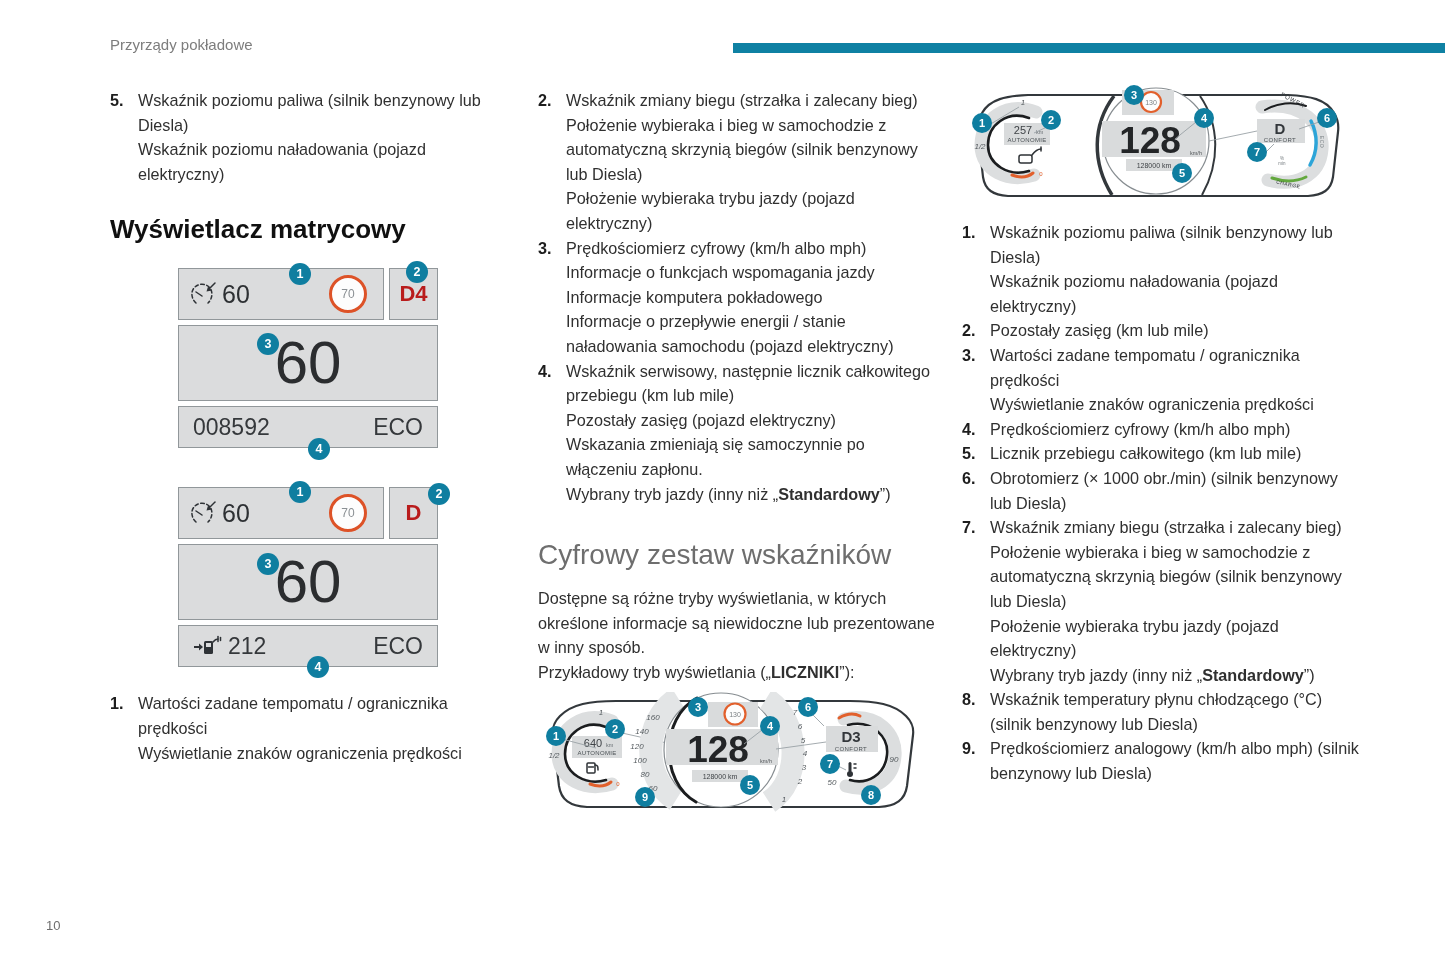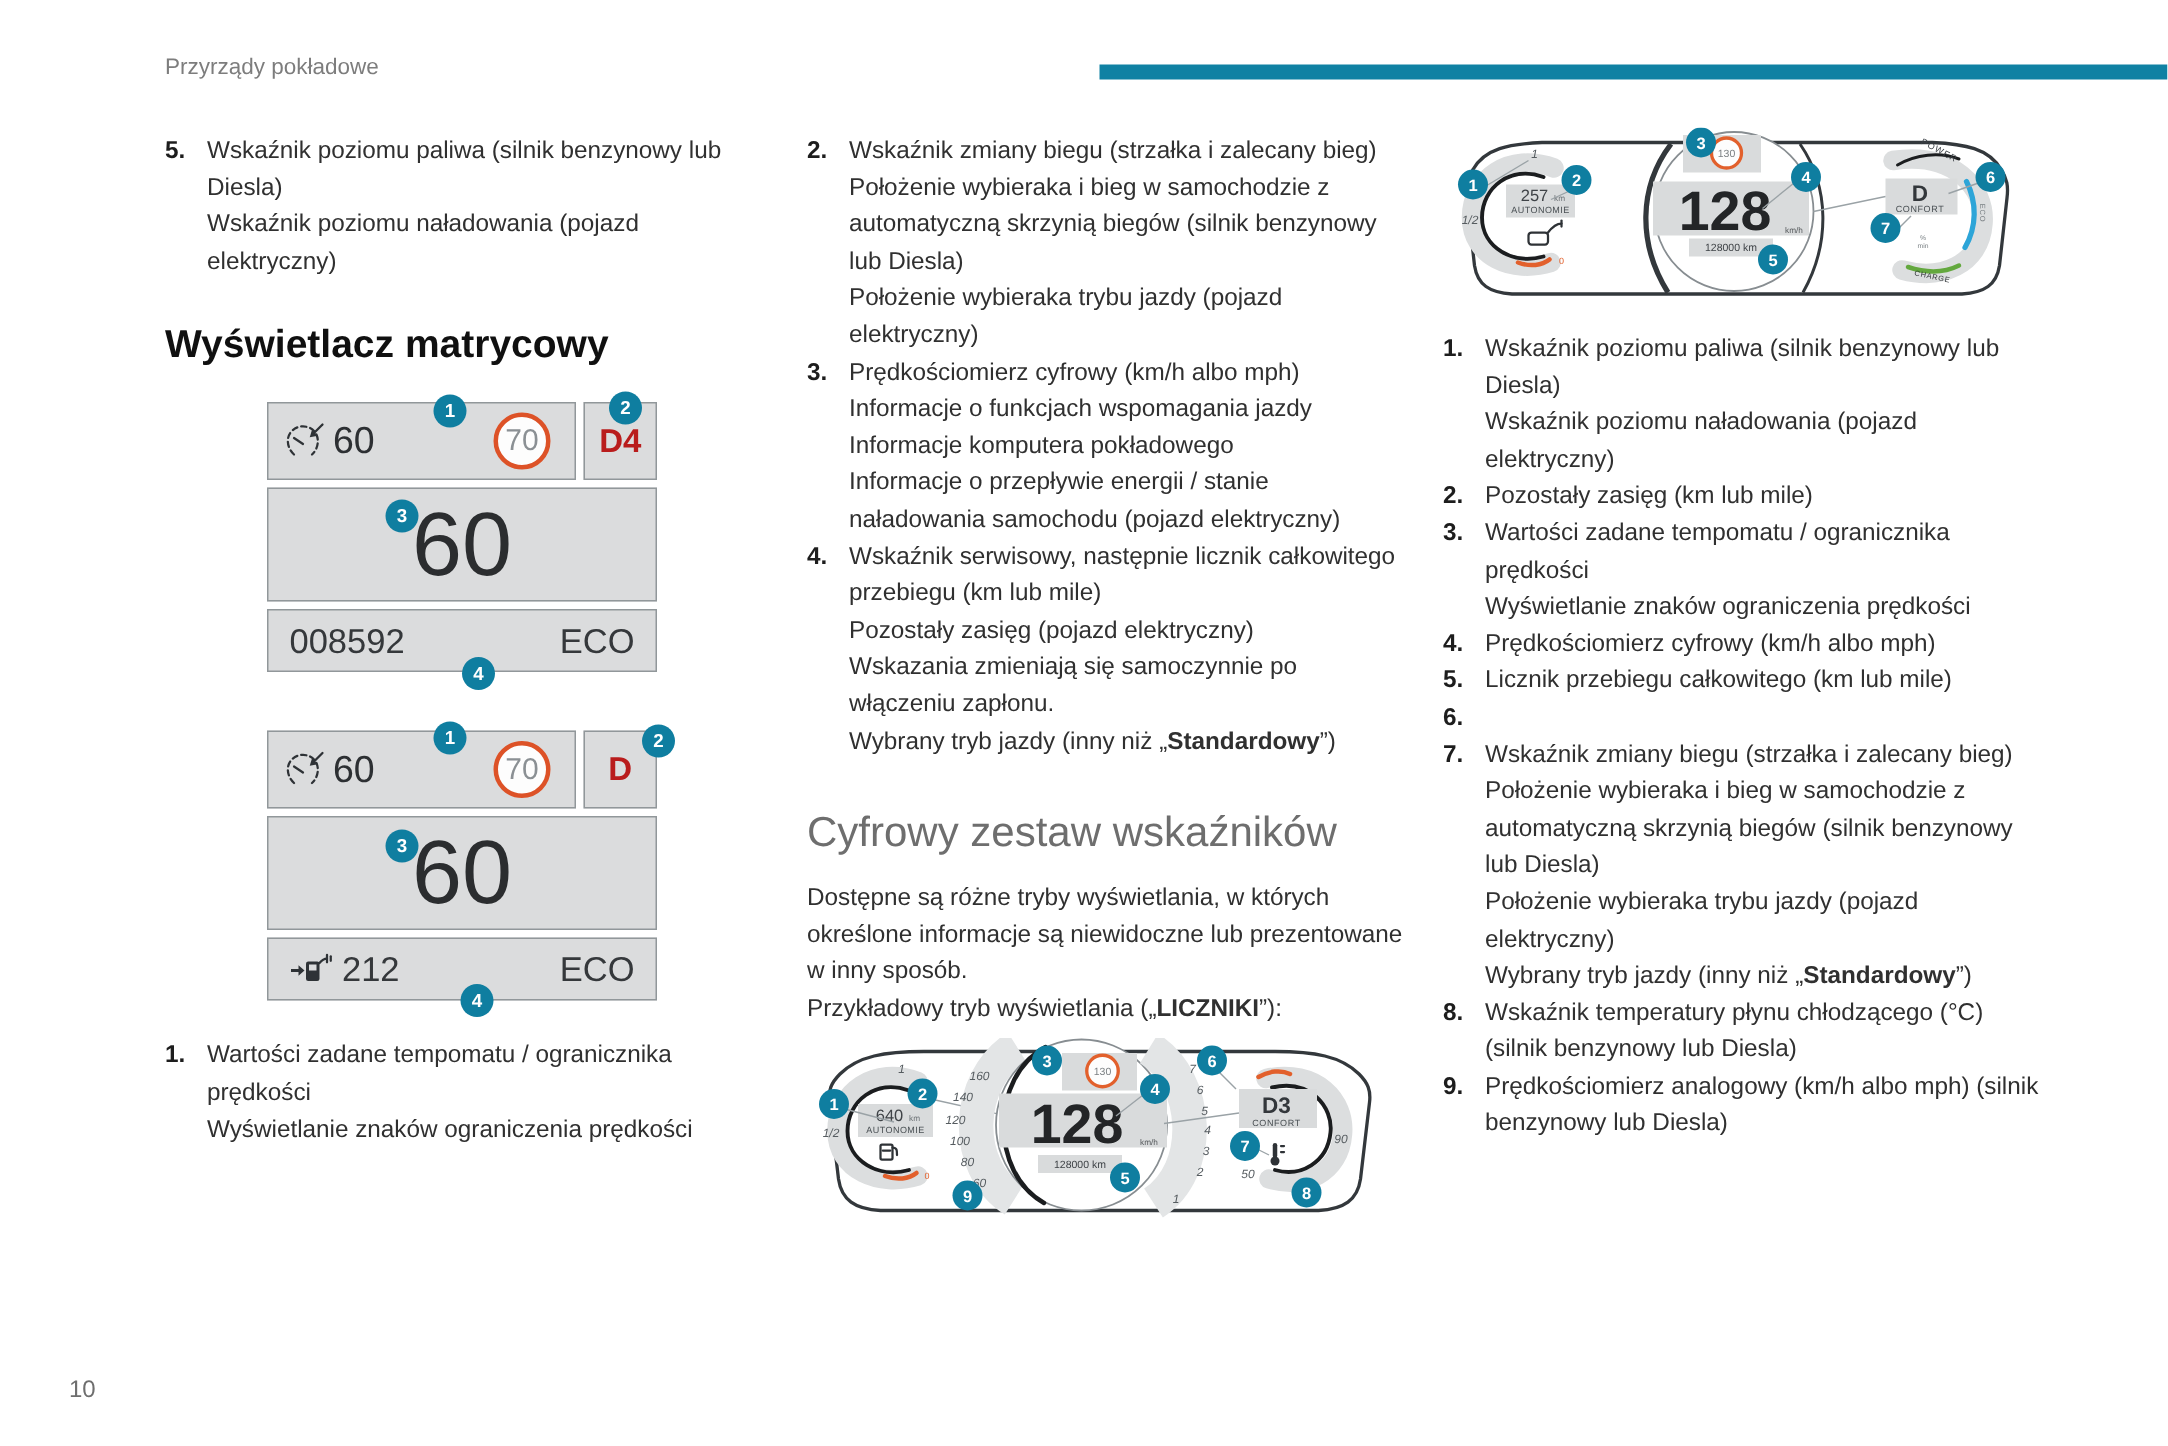--- a/index.html
+++ b/index.html
@@ -1,20 +1,20 @@
 <!DOCTYPE html>
 <html><head>
 <meta charset="utf-8">
 <style>
   html,body{margin:0;padding:0;background:#ffffff;}
   .page{position:relative;width:1445px;height:964px;overflow:hidden;background:#fff;
         font-family:"Liberation Sans",sans-serif;color:#2f2f2f;padding-left:20px;}
   .hdr-label{position:absolute;left:110px;top:36px;font-size:15px;color:#7d7d7d;}
   .hdr-bar{position:absolute;left:733px;top:43px;width:712px;height:10px;background:#0f81a3;}
-  .pageno{position:absolute;left:46px;top:918px;font-size:16px;color:#6e6e6e;}
+  .pageno{position:absolute;left:46px;top:918px;font-size:13px;color:#6e6e6e;}
   .col{position:absolute;font-size:16.2px;line-height:24.6px;color:#303030;}
   .col1{left:110px;top:88px;width:382px;}
   .col2{left:538px;top:88px;width:398px;}
   .col3{left:962px;top:85px;width:400px;}
   .li{display:flex;}
   .num{width:28px;flex:none;font-weight:bold;color:#1d1d1d;}
   .li-body{flex:1;}
   h1.mtx{margin:28px 0 0 0;font-size:26px;line-height:30px;color:#101010;font-weight:bold;}
   h2.dig{margin:32px 0 14px 0;font-size:28px;line-height:34px;color:#6e6e6e;font-weight:400;}
   .para{margin:0;}
@@ -28,21 +28,21 @@
   .dgear{width:49px;display:flex;align-items:center;justify-content:center;
          font-size:22px;font-weight:700;color:#b91c1c;}
   .dmid{height:76px;display:flex;align-items:center;justify-content:center;margin-bottom:5px;}
   .dspeed{font-size:60px;font-weight:500;color:#2b2d2f;}
   .dbot{height:42px;display:flex;align-items:center;justify-content:space-between;padding:0 14px;
         font-size:23px;color:#35383b;}
   .dbot .grp{display:flex;align-items:center;gap:5px;}
   .dset{font-size:25px;color:#2d3033;margin-left:5px;}
   .ring{margin-left:auto;margin-right:8px;width:32px;height:32px;border:3px solid #dd5227;
         border-radius:50%;display:flex;align-items:center;justify-content:center;
-        font-size:20px;color:#8b9094;background:#fdfdfd;}
+        font-size:12px;color:#8b9094;background:#fdfdfd;}
   .co{position:absolute;width:22px;height:22px;border-radius:50%;background:#0f7ea0;color:#fff;
       font-size:12.5px;font-weight:bold;display:flex;align-items:center;justify-content:center;}
   
   .cluster-wrap2{position:relative;width:390px;height:128px;margin-top:8px;}
   .cluster-wrap3{position:relative;width:392px;height:125px;}
   svg{display:block;}
   .shell{fill:#fff;stroke:#33383c;stroke-width:2.2;stroke-linejoin:round;}
   .inedge{fill:none;stroke:#33383c;}
   .band{stroke:#dcdedf;stroke-width:13;fill:none;stroke-linecap:round;}
   .band-wide{stroke:#e3e5e6;stroke-width:23;fill:none;}
@@ -436,20 +436,21 @@
       </div>
       <div class="li">
         <span class="num">5.</span>
         <div class="li-body">
             <div>Licznik przebiegu całkowitego (km lub mile)</div>
           </div>
       </div>
       <div class="li">
         <span class="num">6.</span>
         <div class="li-body">
+          <div>Obrotomierz (× 1000 obr./min) (silnik benzynowy lub Diesla)</div>
         </div>
       </div>
       <div class="li">
         <span class="num">7.</span>
         <div class="li-body">
           <div>Wskaźnik zmiany biegu (strzałka i zalecany bieg)</div>
           <div>Położenie wybieraka i bieg w samochodzie z automatyczną skrzynią biegów (silnik benzynowy lub Diesla)</div>
           <div>Położenie wybieraka trybu jazdy (pojazd elektryczny)</div>
           <div><span>Wybrany tryb jazdy (inny niż „</span><b>Standardowy</b><span>”)</span></div>
         </div>

